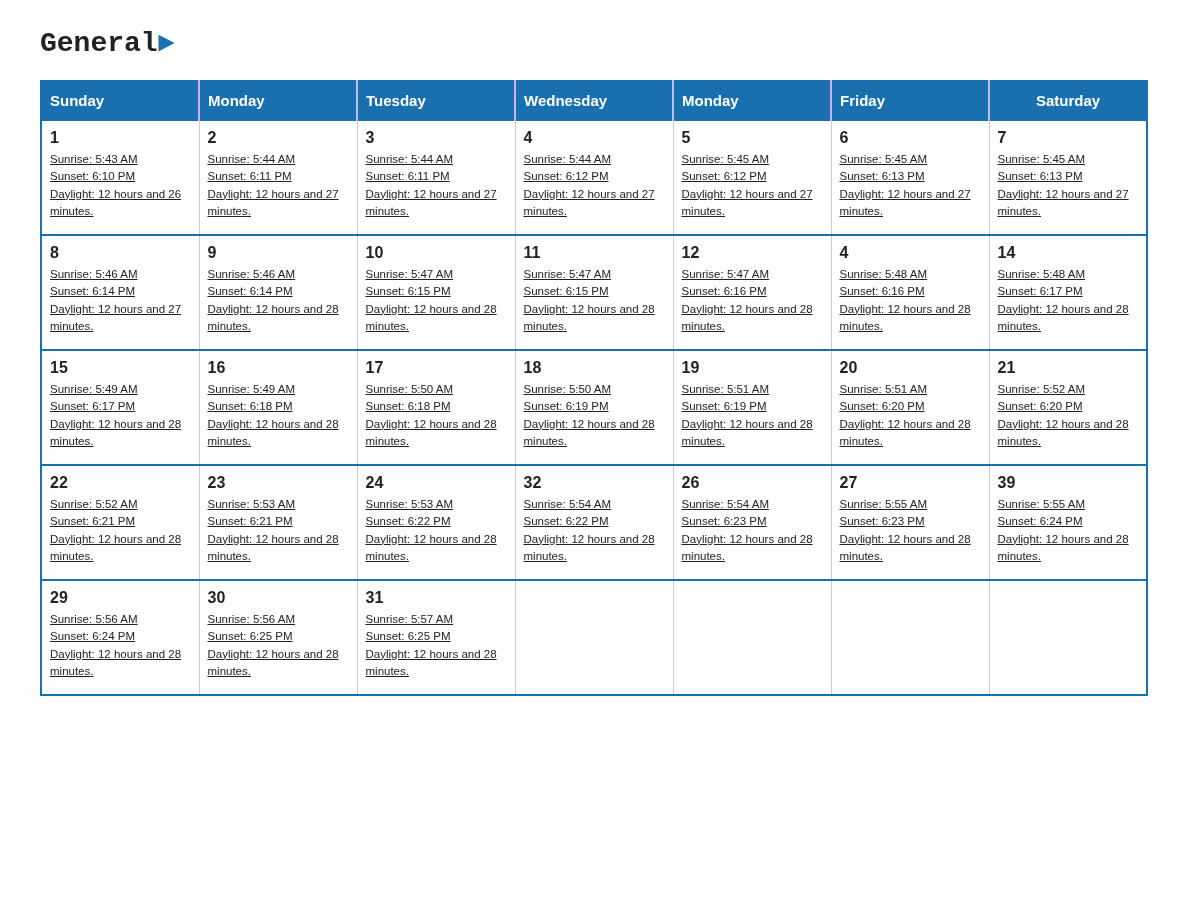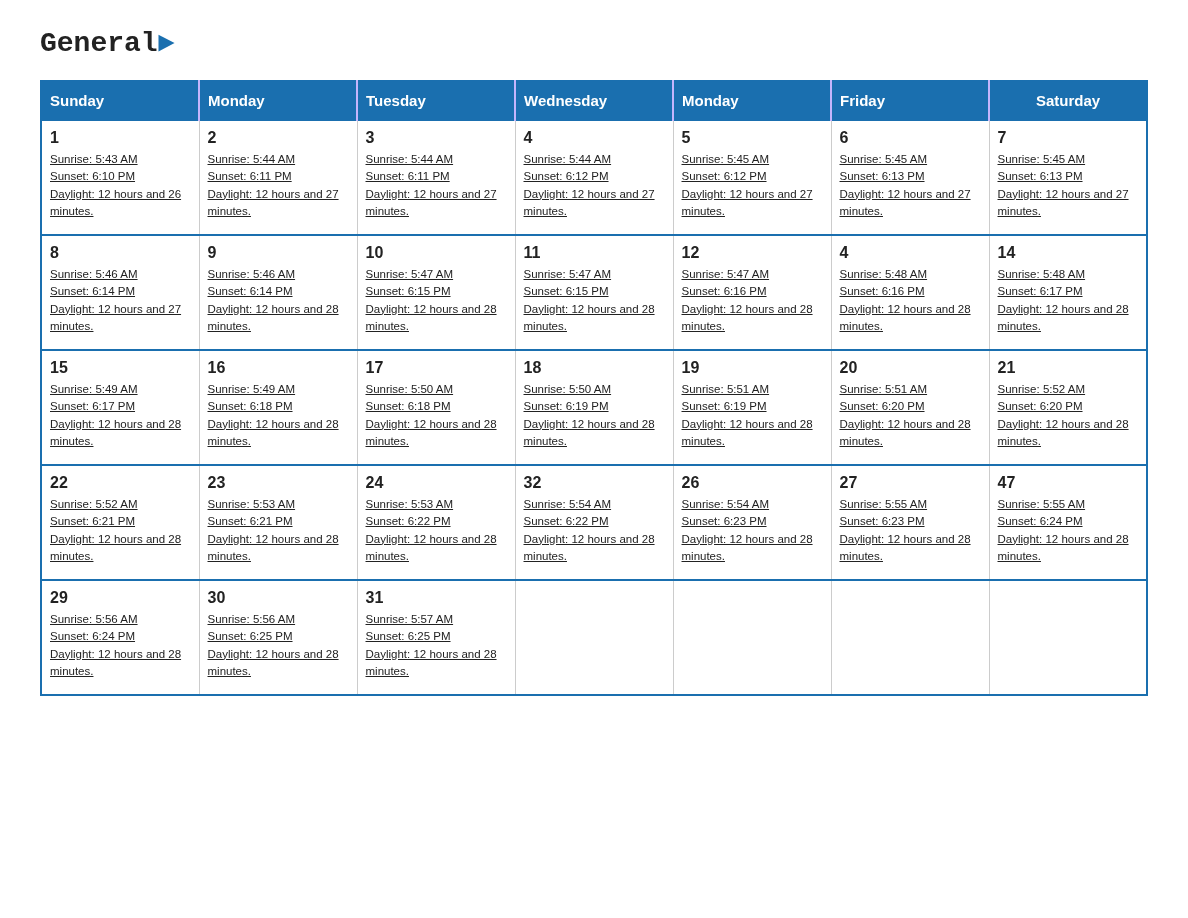--- a/index.html
+++ b/index.html
@@ -239,21 +239,21 @@
         </td>
         <td>
           <div class="day-num">26</div>
           <div class="day-info"><span>Sunrise: 5:54 AM</span><br><span>Sunset: 6:23 PM</span><br><span>Daylight: 12 hours and 28 minutes.</span></div>
         </td>
         <td>
           <div class="day-num">27</div>
           <div class="day-info"><span>Sunrise: 5:55 AM</span><br><span>Sunset: 6:23 PM</span><br><span>Daylight: 12 hours and 28 minutes.</span></div>
         </td>
         <td>
-          <div class="day-num">47</div>
+          <div class="day-num">39</div>
           <div class="day-info"><span>Sunrise: 5:55 AM</span><br><span>Sunset: 6:24 PM</span><br><span>Daylight: 12 hours and 28 minutes.</span></div>
         </td>
       </tr>
       <tr>
         <td>
           <div class="day-num">29</div>
           <div class="day-info"><span>Sunrise: 5:56 AM</span><br><span>Sunset: 6:24 PM</span><br><span>Daylight: 12 hours and 28 minutes.</span></div>
         </td>
         <td>
           <div class="day-num">30</div>

